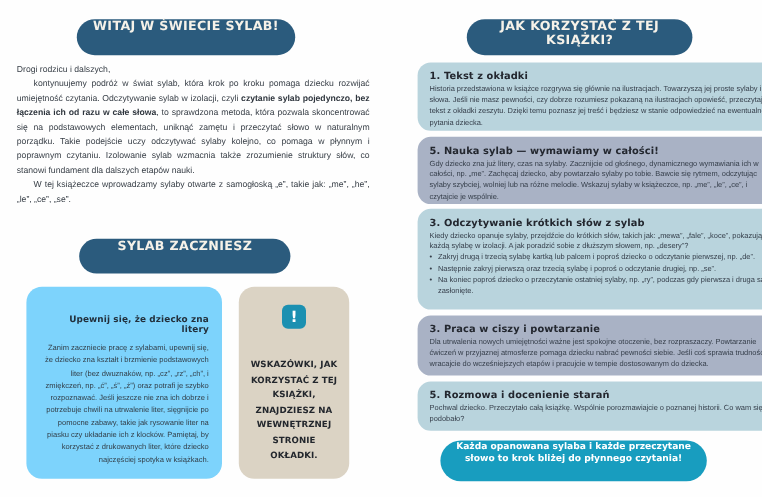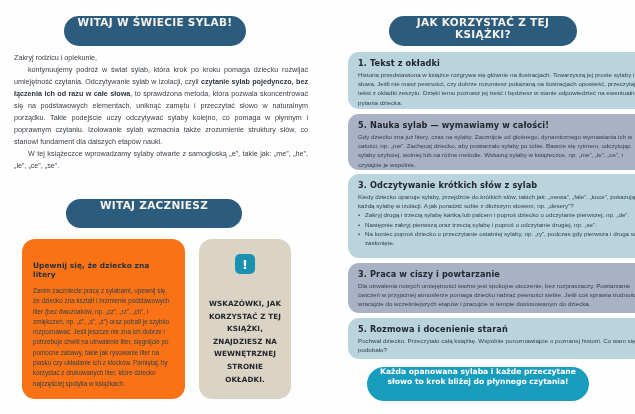--- a/index.html
+++ b/index.html
@@ -25,22 +25,22 @@
   }
   
   .intro{position:absolute;left:14px;top:52px;width:294px;font-size:7.2px;line-height:12px;color:#3a4149;}
   .intro p{margin:0;text-align:justify;}
   .intro .salutation{text-align:left;}
   .intro .indent{text-indent:14px;}
   .intro b{color:#2e353d;}
   
   .letters-box{
     position:absolute;left:22px;top:239px;width:163px;height:160px;
-    background:#f97316;border-radius:13px;box-sizing:border-box;
-    padding:22px 11px 0 11px;text-align:left;
+    background:#7dd3fc;border-radius:13px;box-sizing:border-box;
+    padding:22px 11px 0 11px;text-align:right;
   }
   .letters-box h3{
     margin:0 0 7px 0;font-family:"DejaVu Sans", sans-serif;
     font-size:7.4px;color:#22303c;letter-spacing:.1px;
   }
   .letters-box p{margin:0;font-size:6.3px;line-height:10.3px;color:#33404b;}
   .tips-box{
     position:absolute;left:199px;top:239px;width:92px;height:160px;
     background:#dbd3c4;border-radius:13px;box-sizing:border-box;
     padding:15px 7px 0 7px;text-align:center;
@@ -79,27 +79,27 @@
 
 <div class="canvas">
 
   <section>
 
     <div class="banner banner-welcome">
       <span>WITAJ W ŚWIECIE SYLAB!</span>
     </div>
 
     <div class="intro">
-      <p class="salutation">Zakryj rodzicu i opiekunie,</p>
+      <p class="salutation">Drogi rodzicu i dalszych,</p>
       <p class="indent"><span>kontynuujemy podróż w świat sylab, która krok po kroku pomaga dziecku rozwijać umiejętność czytania. Odczytywanie sylab w izolacji, czyli </span><b>czytanie sylab pojedynczo, bez łączenia ich od razu w całe słowa</b><span>, to sprawdzona metoda, która pozwala skoncentrować się na podstawowych elementach, uniknąć zamętu i przeczytać słowo w naturalnym porządku. Takie podejście uczy odczytywać sylaby kolejno, co pomaga w płynnym i poprawnym czytaniu. Izolowanie sylab wzmacnia także zrozumienie struktury słów, co stanowi fundament dla dalszych etapów nauki.</span></p>
       <p class="indent">W tej książeczce wprowadzamy sylaby otwarte z samogłoską „e”, takie jak: „me”, „he”, „le”, „ce”, „se”.</p>
     </div>
 
     <div class="banner banner-before">
-      <span>WITAJ ZACZNIESZ</span>
+      <span>SYLAB ZACZNIESZ</span>
     </div>
 
     <div class="letters-box">
       <h3>Upewnij się, że dziecko zna litery</h3>
       <p>Zanim zaczniecie pracę z sylabami, upewnij się, że dziecko zna kształt i brzmienie podstawowych liter (bez dwuznaków, np. „cz”, „rz”, „ch”, i zmiękczeń, np. „ć”, „ś”, „ź”) oraz potrafi je szybko rozpoznawać. Jeśli jeszcze nie zna ich dobrze i potrzebuje chwili na utrwalenie liter, sięgnijcie po pomocne zabawy, takie jak rysowanie liter na piasku czy układanie ich z klocków. Pamiętaj, by korzystać z drukowanych liter, które dziecko najczęściej spotyka w książkach.</p>
     </div>
 
     <div class="tips-box">
       <div class="excl-icon">
         <span>!</span>

